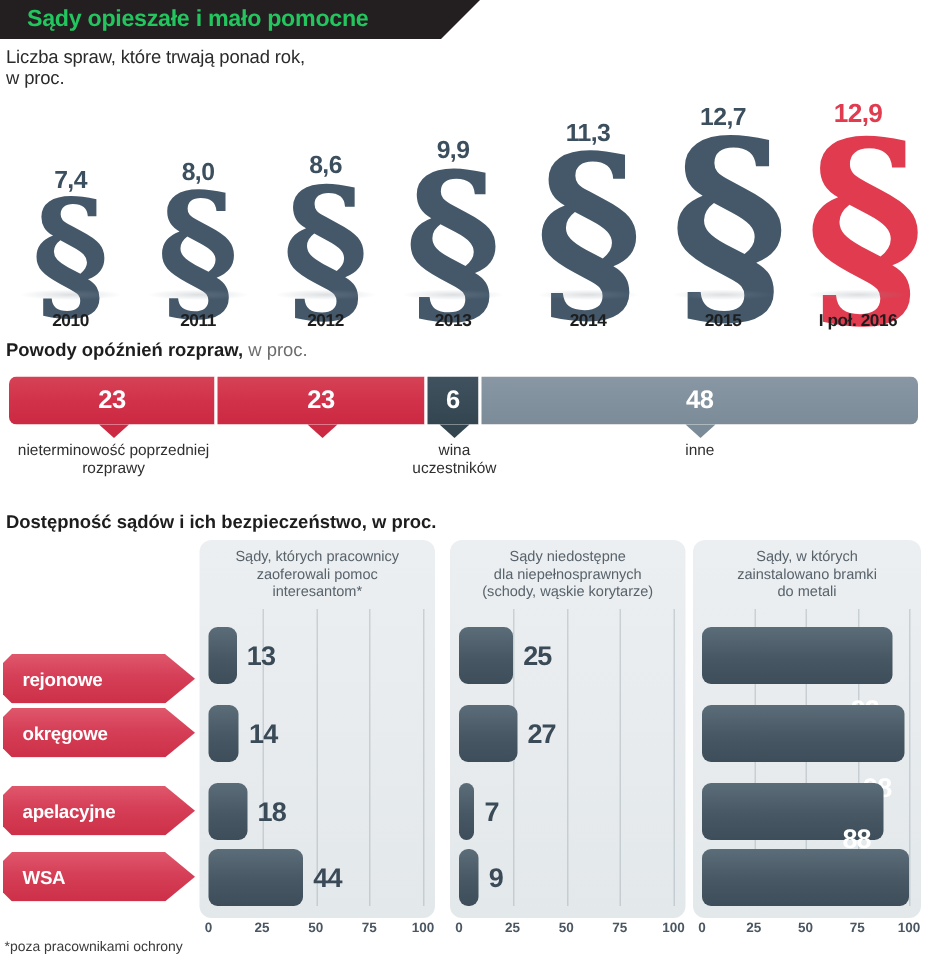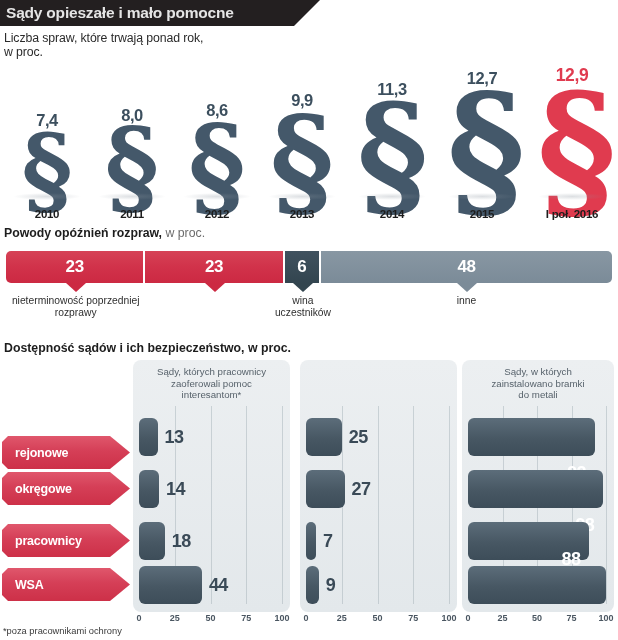--- a/index.html
+++ b/index.html
@@ -13,22 +13,22 @@
 
   
   .header-bar {
     position: absolute; left: 0; top: 0;
     width: 320px; height: 26px;
     background: #231f20;
     clip-path: polygon(0 0, 320px 0, 294px 26px, 0 26px);
     display: flex; align-items: center;
   }
   .header-title {
-    color: #e5e5e5; font-size: 15.5px; font-weight: bold;
-    padding-left: 6px; letter-spacing: -0.2px; white-space: nowrap;
+    color: #22c55e; font-size: 15.5px; font-weight: bold;
+    padding-left: 18px; letter-spacing: -0.2px; white-space: nowrap;
   }
 
   .subtitle1 {
     position: absolute; left: 4px; top: 31px;
     font-size: 12.3px; color: #2b2b2b; line-height: 14px;
     letter-spacing: -0.1px;
   }
 
   
   .para-row { position: absolute; left: 0; top: 0; width: 618px; height: 220px; }
@@ -241,20 +241,25 @@
     <div class="bar" style="left: 139px; top: 522px; width: 25.74px;"></div>
     <div class="bar-val-out" style="top: 522px; left: 171.74px;">18</div>
     <div class="bar" style="left: 139px; top: 566px; width: 62.92px;"></div>
     <div class="bar-val-out" style="top: 566px; left: 208.92px;">44</div>
     <div class="axis-tick" style="left: 139px;">0</div>
     <div class="axis-tick" style="left: 174.75px;">25</div>
     <div class="axis-tick" style="left: 210.5px;">50</div>
     <div class="axis-tick" style="left: 246.25px;">75</div>
     <div class="axis-tick" style="left: 282px;">100</div>
     <div class="panel" style="left: 300px; width: 157px;">
+      <div class="panel-head">
+        <div>Sądy niedostępne</div>
+        <div>dla niepełnosprawnych</div>
+        <div>(schody, wąskie korytarze)</div>
+      </div>
       <div class="grid-line" style="left: 41.75px;"></div>
       <div class="grid-line" style="left: 77.5px;"></div>
       <div class="grid-line" style="left: 113.25px;"></div>
       <div class="grid-line" style="left: 149px;"></div>
     </div>
     <div class="bar" style="left: 306px; top: 418px; width: 35.75px;"></div>
     <div class="bar-val-out" style="top: 418px; left: 348.75px;">25</div>
     <div class="bar" style="left: 306px; top: 470px; width: 38.61px;"></div>
     <div class="bar-val-out" style="top: 470px; left: 351.61px;">27</div>
     <div class="bar" style="left: 306px; top: 522px; width: 10.01px;"></div>
@@ -290,18 +295,18 @@
     <div class="axis-tick" style="left: 537px;">50</div>
     <div class="axis-tick" style="left: 571.5px;">75</div>
     <div class="axis-tick" style="left: 606px;">100</div>
     <div class="cat" style="top: 436px;">
       <span>rejonowe</span>
     </div>
     <div class="cat" style="top: 472px;">
       <span>okręgowe</span>
     </div>
     <div class="cat" style="top: 524px;">
-      <span>pracownicy</span>
+      <span>apelacyjne</span>
     </div>
     <div class="cat" style="top: 568px;">
       <span>WSA</span>
     </div>
   </div>
 
 </body></html>

